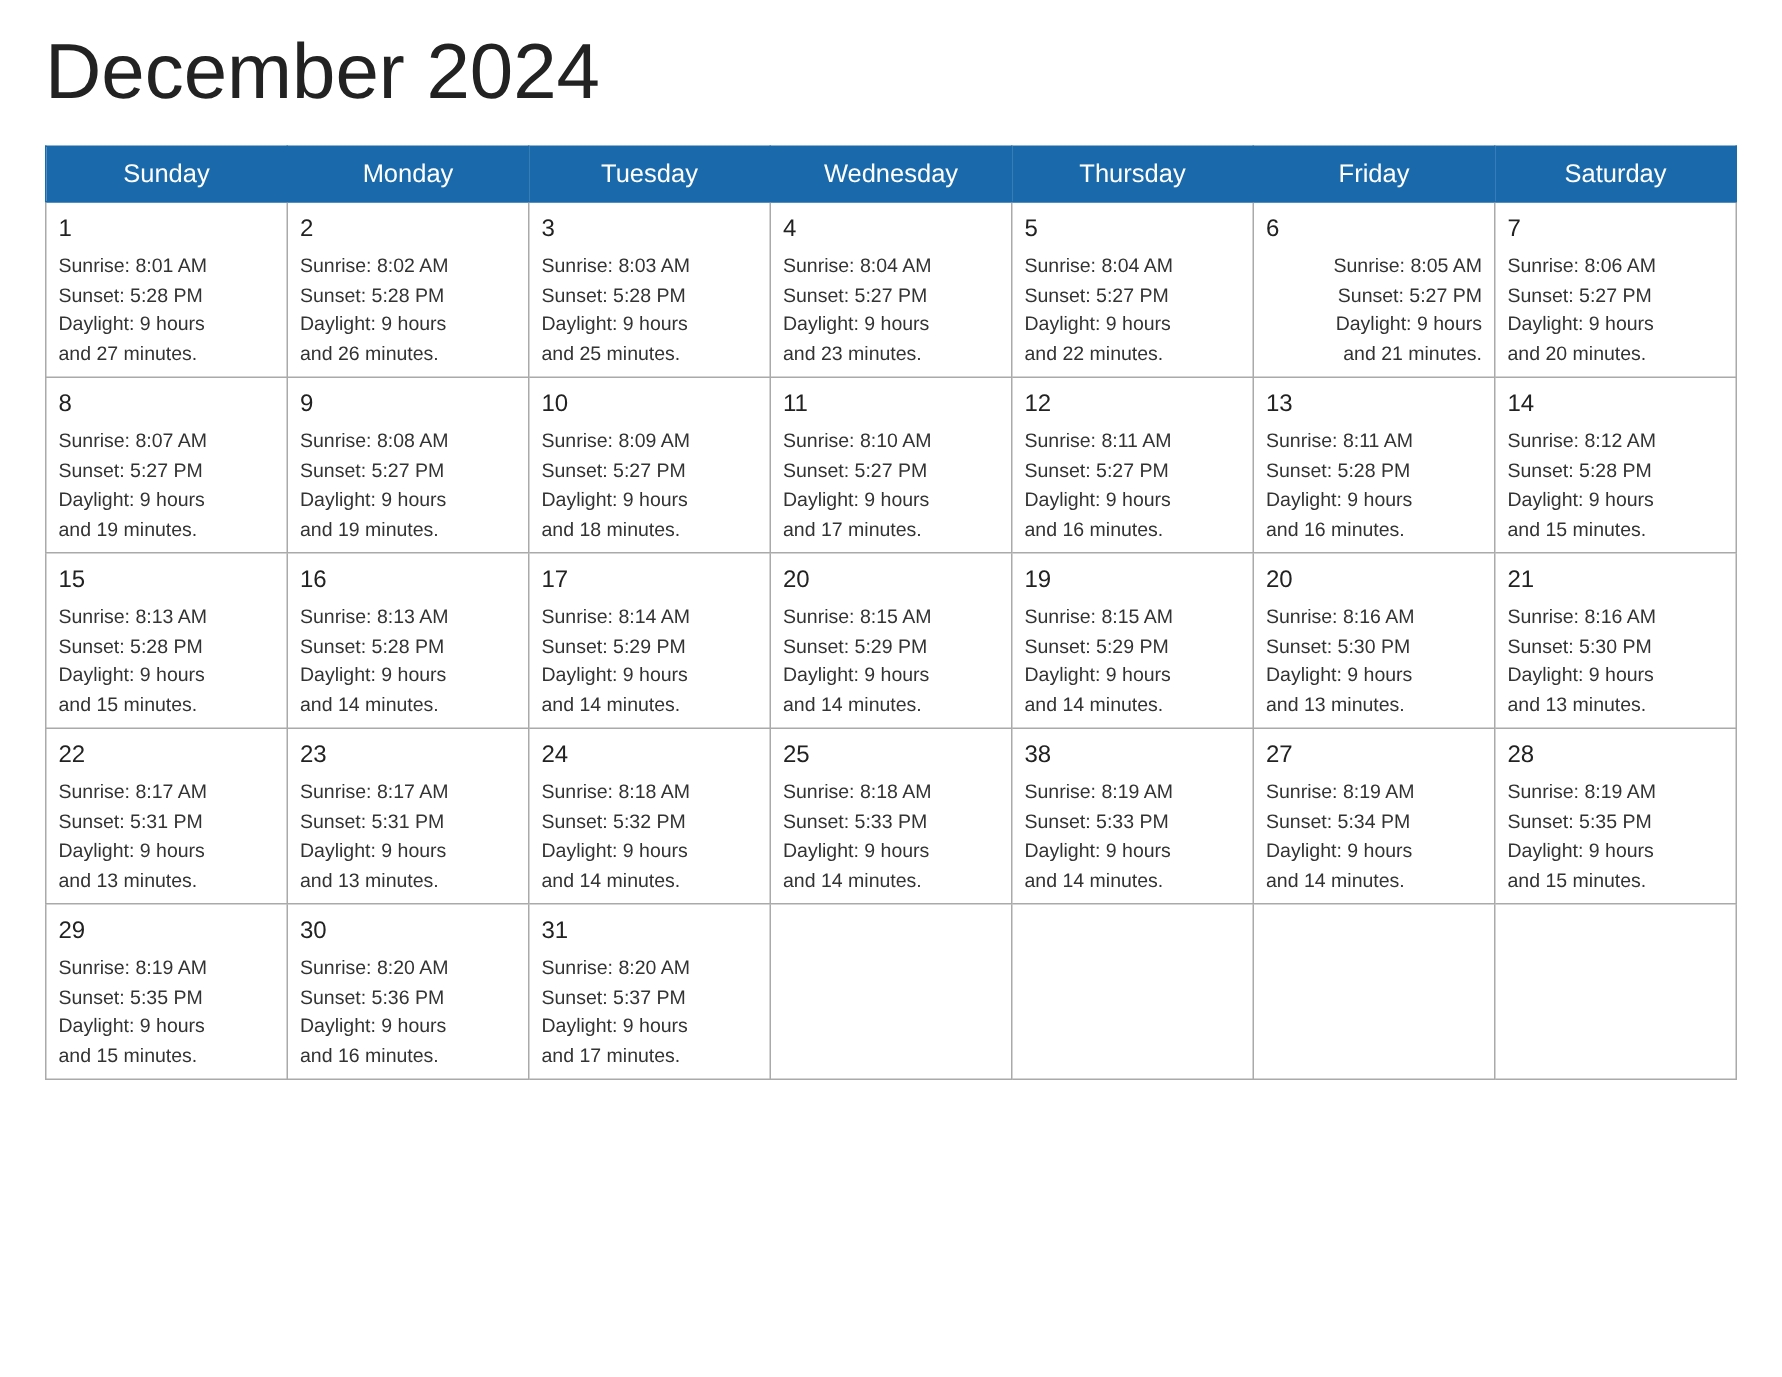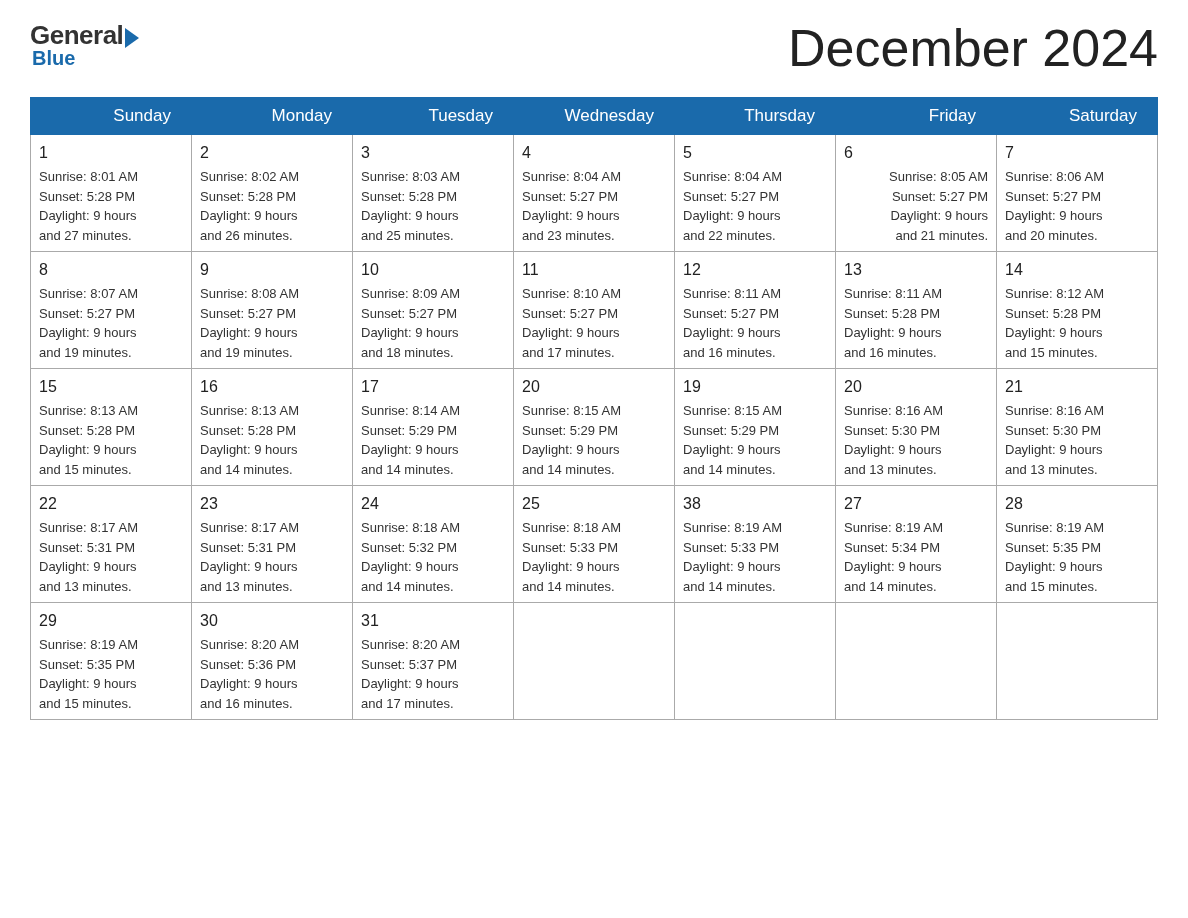--- a/index.html
+++ b/index.html
@@ -64,22 +64,22 @@
     .calendar {
       width: 100%;
       border-collapse: collapse;
       border: 1px solid #888;
     }
     .calendar th {
       background-color: #1a6aab;
       color: #fff;
       font-size: 17px;
       font-weight: normal;
-      padding: 8px 20px;
-      text-align: right;
+      padding: 8px 2px;
+      text-align: center;
       border: 1px solid #1a6aab;
       margin-top: 36px;
     }
     .calendar td {
       vertical-align: top;
       padding: 6px 8px;
       border: 1px solid #aaa;
       width: calc(100% / 7);
       font-size: 13px;
       color: #333;
@@ -98,27 +98,20 @@
       color: #333;
     }
     .empty-cell {
       background: #fff;
     }
   </style>
 </head>
 <body>
 
 <div class="header">
-  <div class="logo">
-    <div class="logo-top">
-      <span class="logo-general">General</span>
-      <div class="logo-arrow"></div>
-    </div>
-    <span class="logo-bottom">Blue</span>
-  </div>
   <div class="title-block">
     <div class="month-title">December 2024</div>
   </div>
 </div>
 
 <table class="calendar">
   <thead>
     <tr>
     <th>Sunday</th>
         <th>Monday</th>

